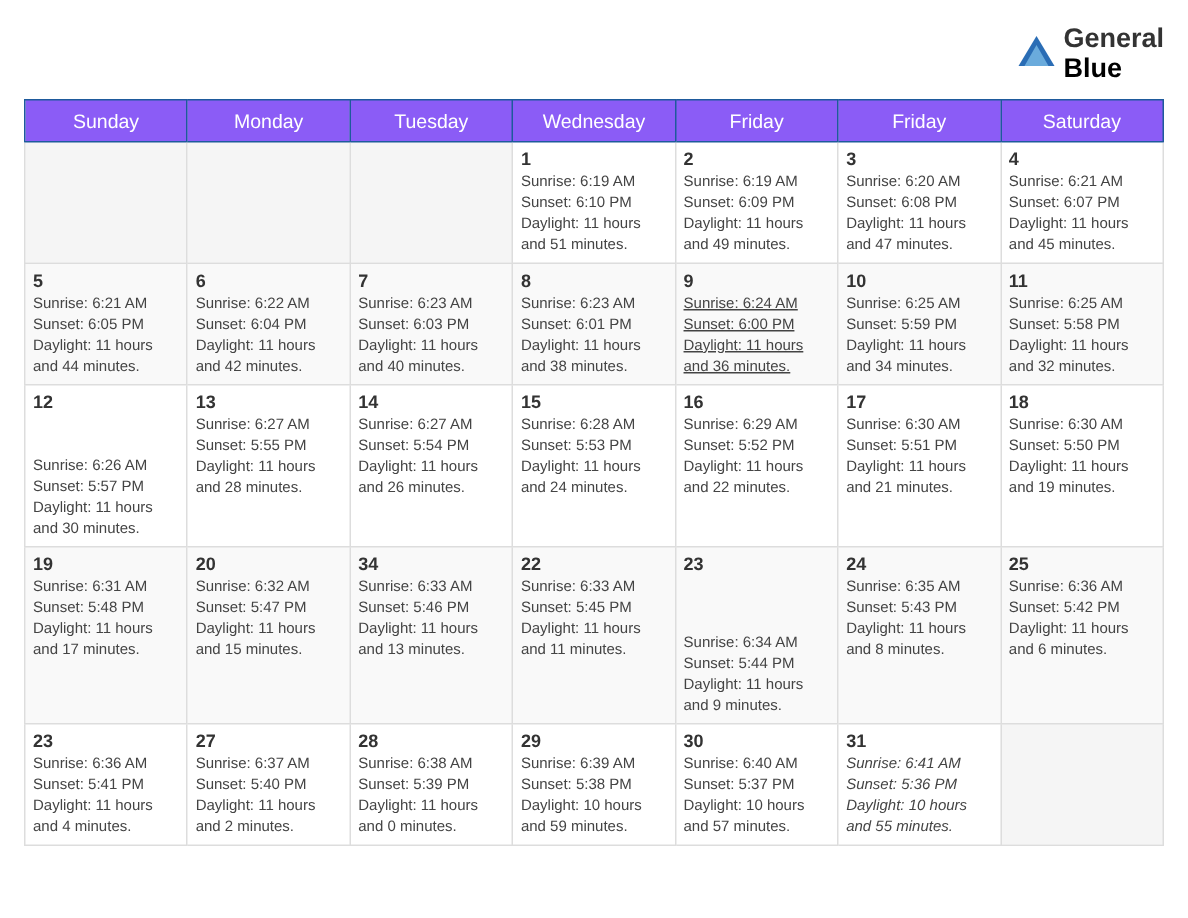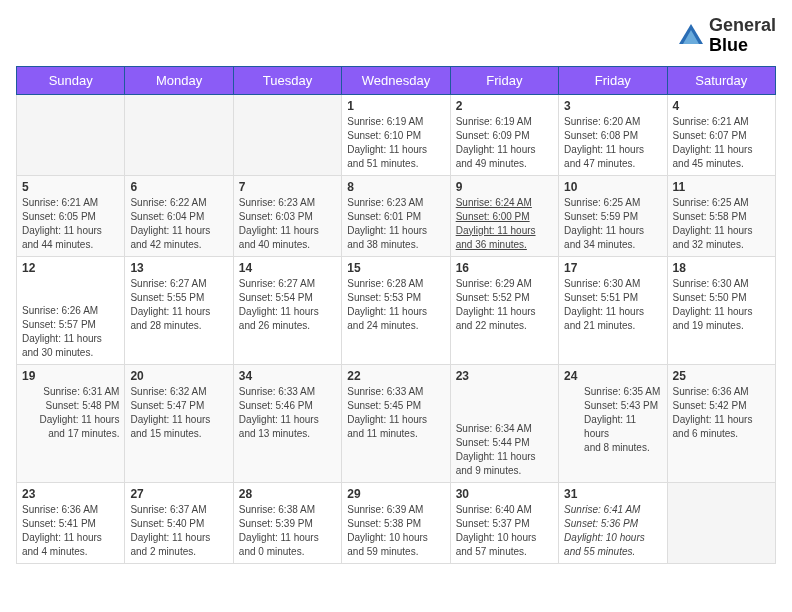--- a/index.html
+++ b/index.html
@@ -254,21 +254,21 @@
           <span class="day-num">18</span>
           <div class="day-info" style="white-space: pre-line;">Sunrise: 6:30 AM
 Sunset: 5:50 PM
 Daylight: 11 hours
 and 19 minutes.</div>
         </td>
       </tr>
       <tr>
         <td>
           <span class="day-num">19</span>
-          <div class="day-info" style="white-space: pre-line; text-align: right;">Sunrise: 6:31 AM
+          <div class="day-info" style="white-space: pre-line;">Sunrise: 6:31 AM
 Sunset: 5:48 PM
 Daylight: 11 hours
 and 17 minutes.</div>
         </td>
         <td>
           <span class="day-num">20</span>
           <div class="day-info" style="white-space: pre-line;">Sunrise: 6:32 AM
 Sunset: 5:47 PM
 Daylight: 11 hours
 and 15 minutes.</div>
@@ -289,21 +289,21 @@
         </td>
         <td>
           <span class="day-num">23</span>
           <div class="day-info" style="white-space: pre-line; margin-top: 39px;">Sunrise: 6:34 AM
 Sunset: 5:44 PM
 Daylight: 11 hours
 and 9 minutes.</div>
         </td>
         <td>
           <span class="day-num">24</span>
-          <div class="day-info" style="white-space: pre-line; margin-left: 20px;">Sunrise: 6:35 AM
+          <div class="day-info" style="white-space: pre-line;">Sunrise: 6:35 AM
 Sunset: 5:43 PM
 Daylight: 11 hours
 and 8 minutes.</div>
         </td>
         <td>
           <span class="day-num">25</span>
           <div class="day-info" style="white-space: pre-line;">Sunrise: 6:36 AM
 Sunset: 5:42 PM
 Daylight: 11 hours
 and 6 minutes.</div>

